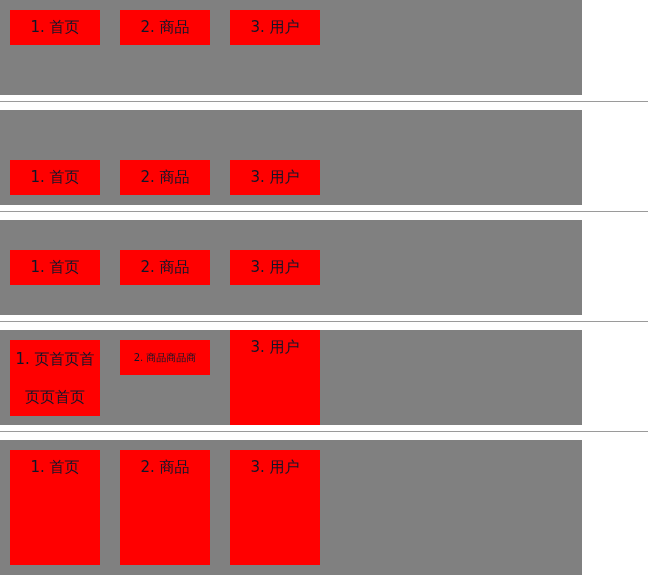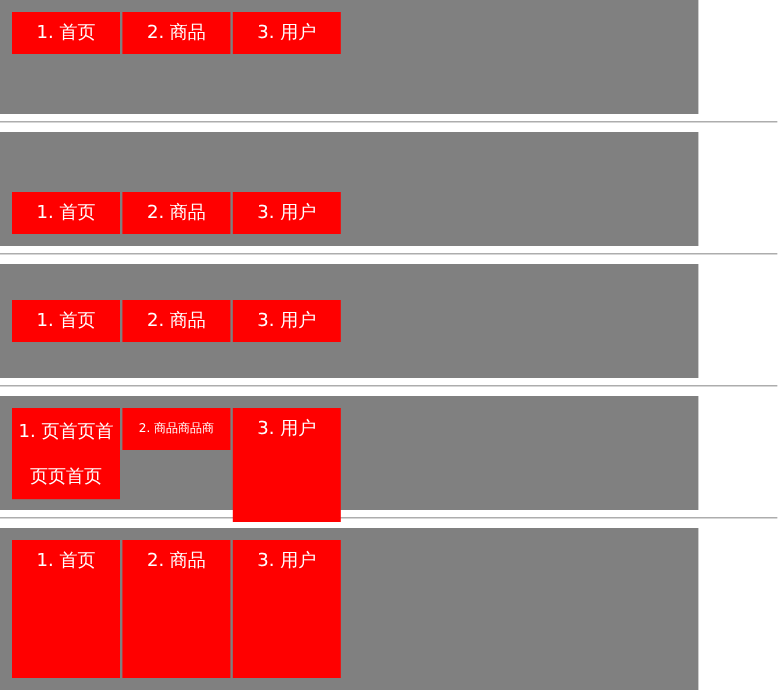--- a/index.html
+++ b/index.html
@@ -26,32 +26,32 @@
     box-sizing: border-box;
     width: 582px;
     background: #808080;
     padding: 10px;
     overflow: visible;
   }
 
   .flex-container.align-start  { align-items: flex-start; height: 95px; }
   .flex-container.align-end    { align-items: flex-end;   height: 95px; }
   .flex-container.align-center { align-items: center;     height: 95px; }
-  .flex-container.align-baseline { align-items: flex-start; height: 95px; }
+  .flex-container.align-baseline { align-items: center; height: 95px; }
   .flex-container.align-stretch  { align-items: stretch;  height: 135px; }
 
   
   .flex-item {
     box-sizing: border-box;
     background: #ff0000;
-    color: #ffffff;
+    color: #0f172a;
     font-size: 15px;
     line-height: 35px;
     text-align: center;
-    margin-right: 2px;
+    margin-right: 20px;
     width: 90px;
     flex: 0 0 90px;
     padding: 0;
   }
 
   
   .flex-item.fixed {
     height: 35px;
   }
 

